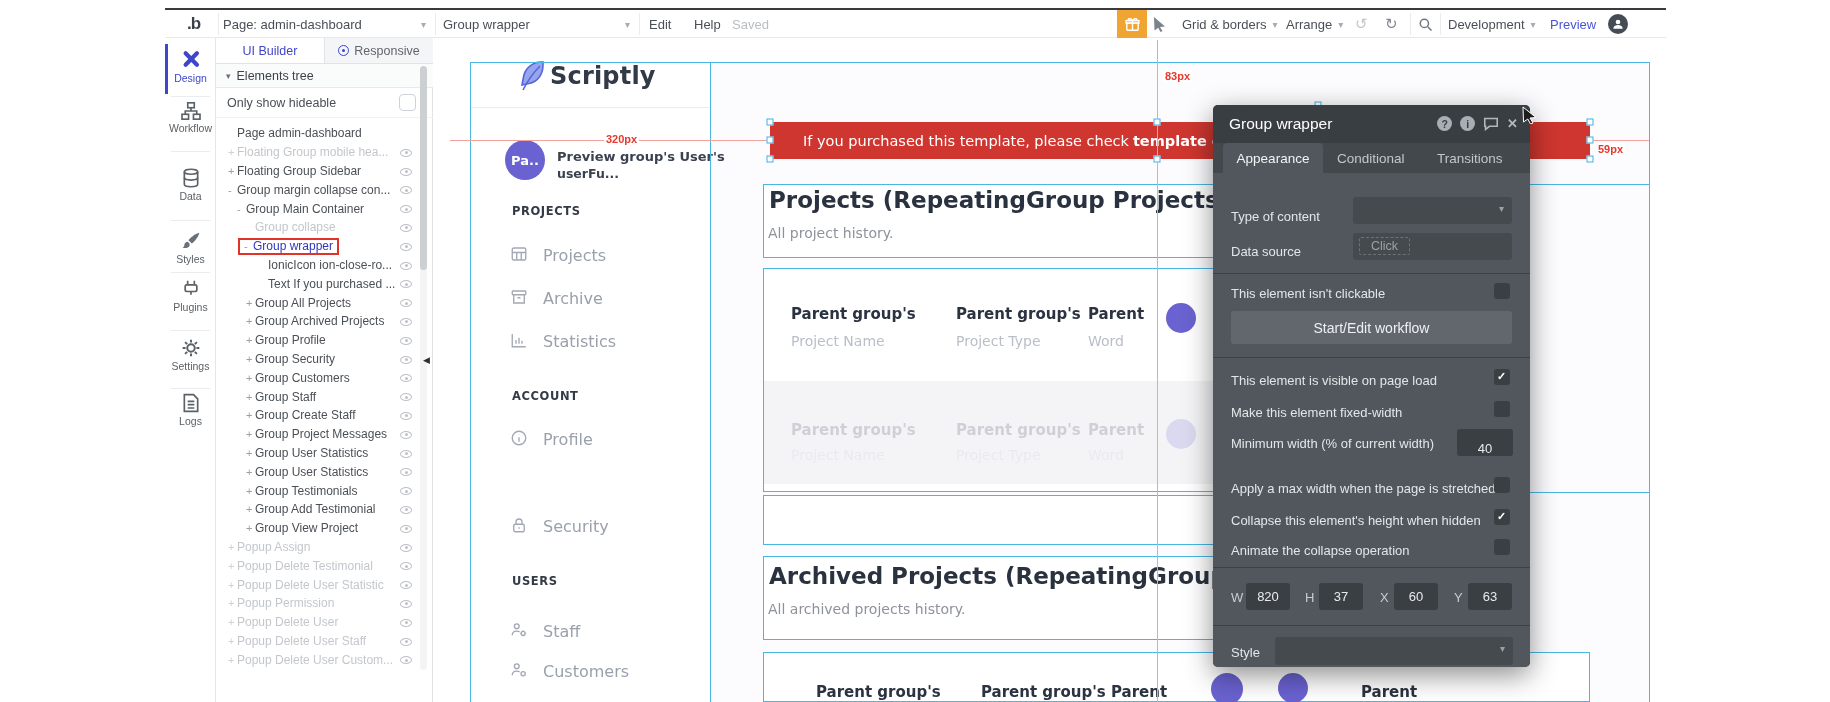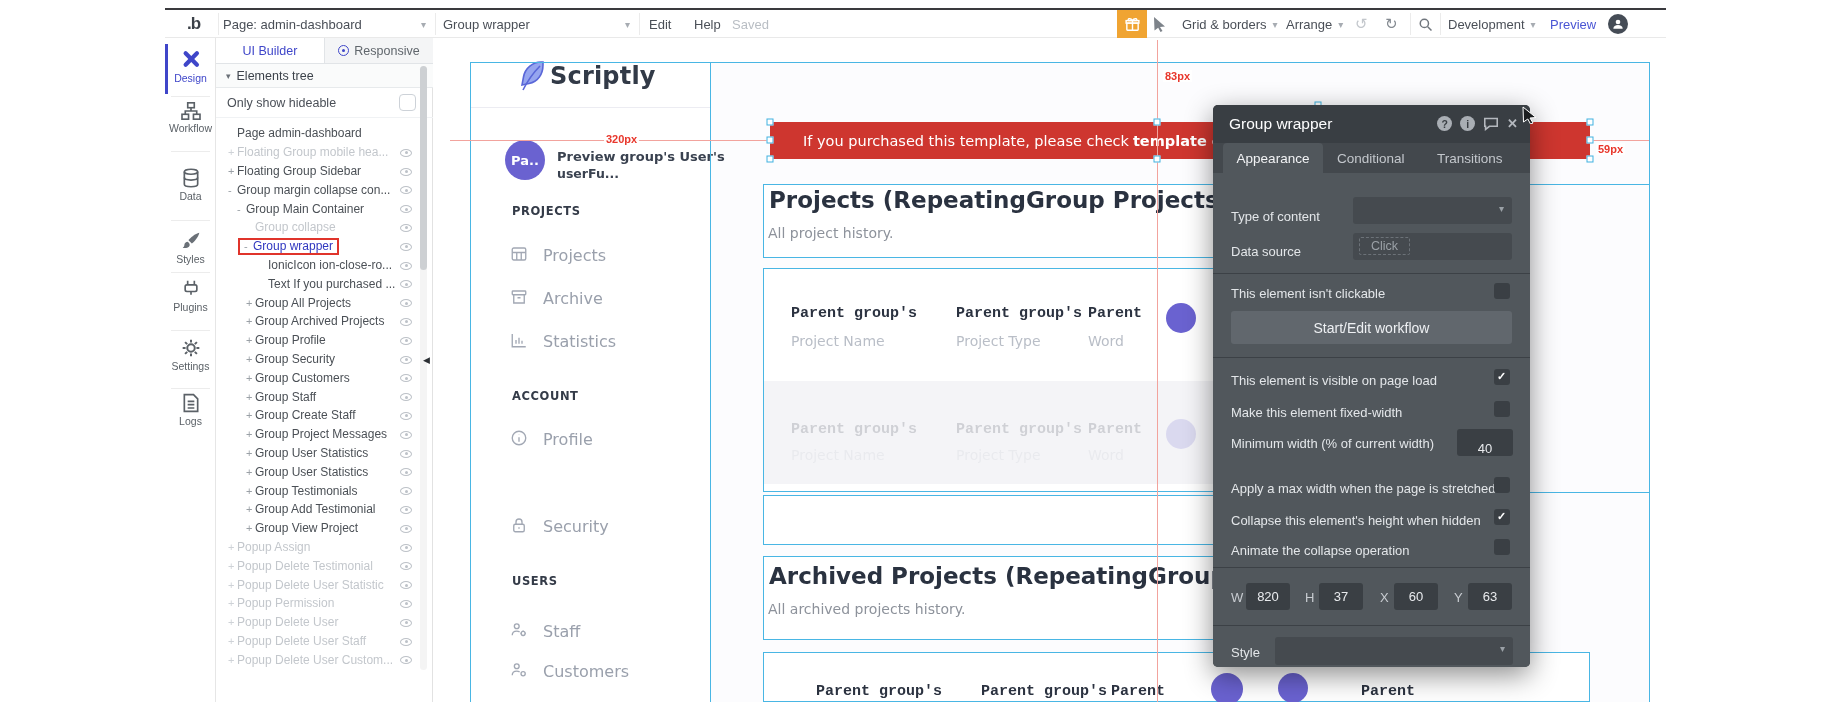--- a/index.html
+++ b/index.html
@@ -74,21 +74,21 @@
   .navitem { position:absolute; left:110px; font-size:16px; color:#9aa0ac; }
   .navico { position:absolute; left:77px; width:18px; height:18px; }
   .banner { position:absolute; left:337px; top:84px; width:820px; height:37px; background:#ce362f; overflow:hidden; z-index:5; }
   .banner .btxt { position:absolute; left:33px; top:0; height:37px; display:flex; align-items:center; color:#fff; font-size:14.5px; white-space:nowrap; }
   .banner .btxt b { margin-left:4px; }
   .hbox { position:absolute; border:1px solid #49b6e4; background:#fff; z-index:3; overflow:hidden; }
   .h1 { position:absolute; left:5px; top:2px; font-size:23px; font-weight:800; color:#2a3240; white-space:nowrap; }
   .sub { position:absolute; left:4px; font-size:14px; color:#8d929b; white-space:nowrap; }
   .tblbox { position:absolute; left:330px; top:230px; width:555px; height:224px; border:1px solid #49b6e4; background:#fff; z-index:3; overflow:hidden; }
   .rowbg2 { position:absolute; left:0; top:112px; width:555px; height:103px; background:#f4f4f7; }
-  .th { position:absolute; font-size:15px; font-weight:bold; color:#2b3240; white-space:nowrap;font-family:Liberation Mono, monospace; }
+  .th { position:absolute; font-size:15px; font-weight:bold; color:#2b3240; white-space:nowrap; }
   .ts { position:absolute; font-size:14px; color:#b9bec7; white-space:nowrap; }
   .pcircle { position:absolute; width:30px; height:30px; border-radius:50%; background:#6a62d0; }
   .fade { opacity:.18; }
   .emptybox { position:absolute; left:330px; top:457px; width:555px; height:50px; border:1px solid #49b6e4; background:#fff; z-index:3; }
   .archbox { position:absolute; left:330px; top:518px; width:555px; height:84px; border:1px solid #49b6e4; background:#fff; z-index:3; overflow:hidden; }
   .btmbox { position:absolute; left:330px; top:614px; width:827px; height:50px; border:1px solid #49b6e4; background:#fff; z-index:3; }
   .handle { position:absolute; width:7px; height:7px; background:#fff; border:1.5px solid #3eb0e0; z-index:9; transform:translate(-50%,-50%); }
 
   
   .panel { position:absolute; left:1213px; top:105px; width:317px; height:562px; background:#43484d; border-radius:5px; box-shadow:0 8px 28px rgba(0,0,0,.45); z-index:20; font-size:13px; color:#e3e6e9; }

